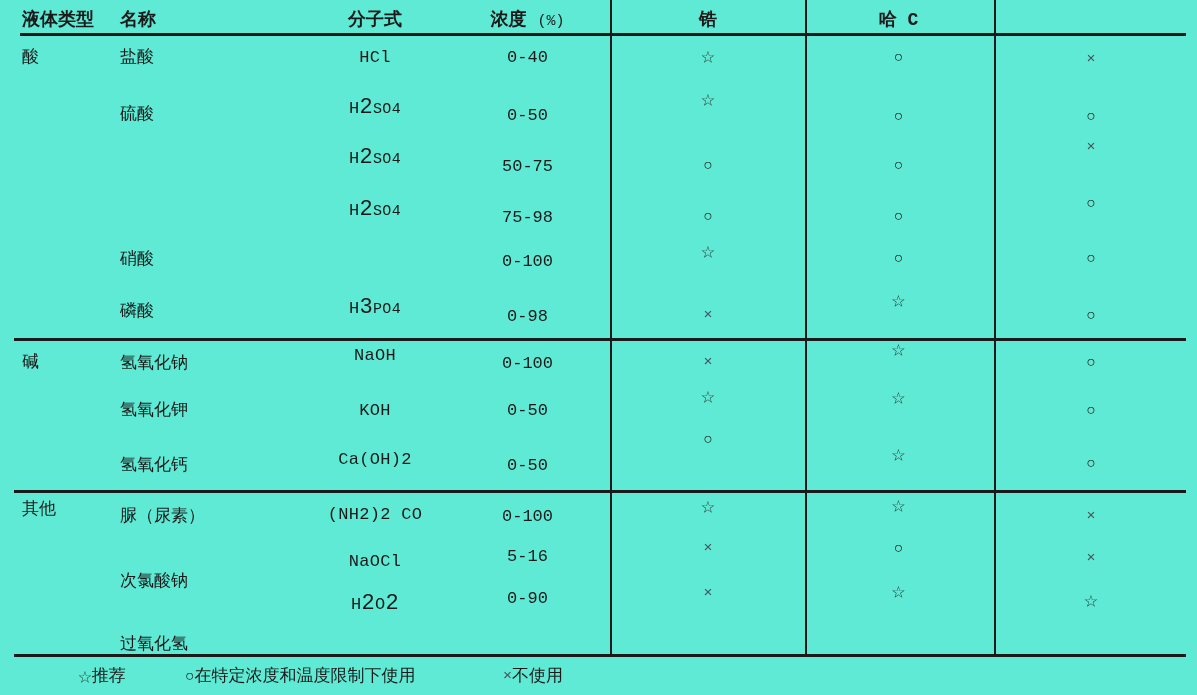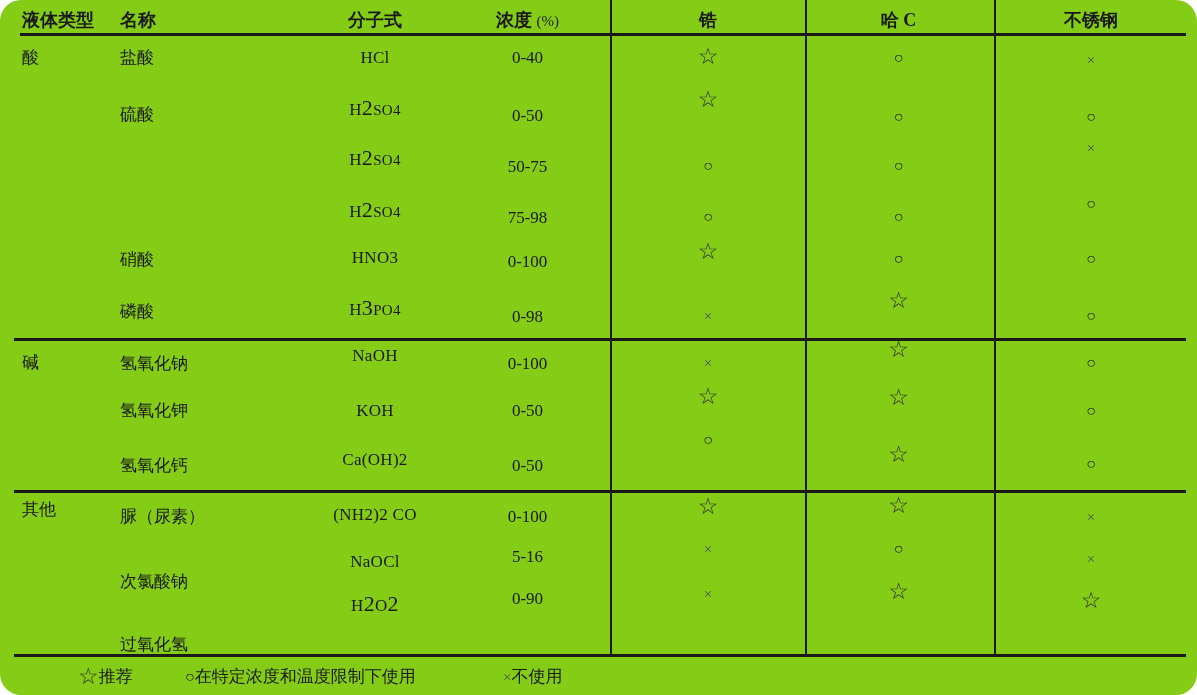--- a/index.html
+++ b/index.html
@@ -1,17 +1,17 @@
 <!DOCTYPE html>
 <html><head>
 <meta charset="utf-8">
 <style>
   html,body{margin:0;padding:0;background:#fff;}
-  #page{position:relative;width:1197px;height:695px;background:#84cc16;overflow:hidden;
-        font-family:Liberation Serif, serif;color:#1a1a1a;border-radius:21px;}
+  #page{position:relative;width:1197px;height:695px;background:#5eead4;overflow:hidden;
+        font-family:Liberation Mono, monospace;color:#1a1a1a;}
 
   
   .hline{position:absolute;height:2px;background:#1a1a1a;}
   .hline-header{left:20px;width:1166px;top:33px;height:3px;}
   .hline-div1{left:14px;width:1172px;top:338px;height:3px;}
   .hline-div2{left:14px;width:1172px;top:490px;height:3px;}
   .hline-bottom{left:14px;width:1172px;top:654px;height:3px;}
   .vline{position:absolute;top:0;height:657px;width:2px;background:#1a1a1a;}
   .vline-1{left:610px;} .vline-2{left:805px;} .vline-3{left:994px;}
 
@@ -51,21 +51,20 @@
   <div class="vline vline-1"></div>
   <div class="vline vline-2"></div>
   <div class="vline vline-3"></div>
 
   <div class="cell hdr col-type" style="top:8px">液体类型</div>
   <div class="cell hdr col-name" style="top:8px">名称</div>
   <div class="cell hdr col-formula" style="top:8px">分子式</div>
   <div class="cell hdr col-conc" style="top:8px"><span>浓度</span> <span class="light">(%)</span></div>
   <div class="cell hdr col-zr" style="top:8px">锆</div>
   <div class="cell hdr col-hc" style="top:8px">哈 C</div>
-  <div class="cell hdr col-ss" style="top:8px">不锈钢</div>
   <div class="hline hline-header"></div>
 
   <div class="cell col-type" style="top:46px">酸</div>
   <div class="cell col-name" style="top:46px">盐酸</div>
   <div class="cell col-formula chem" style="top:46px"><span>HCl</span></div>
   <div class="cell col-conc" style="top:46px">0-40</div>
   <div class="sym col-zr sym-star" style="top:43px">☆</div>
   <div class="sym col-hc sym-circle" style="top:44px">○</div>
   <div class="sym col-ss sym-cross" style="top:46px">×</div>
 
@@ -82,21 +81,20 @@
   <div class="sym col-hc sym-circle" style="top:152px">○</div>
   <div class="sym col-ss sym-cross" style="top:134px">×</div>
 
   <div class="cell col-formula chem" style="top:198px"><span>H</span><span class="fb">2</span><span class="fs">SO4</span></div>
   <div class="cell col-conc" style="top:206px">75-98</div>
   <div class="sym col-zr sym-circle" style="top:203px">○</div>
   <div class="sym col-hc sym-circle" style="top:203px">○</div>
   <div class="sym col-ss sym-circle" style="top:190px">○</div>
 
   <div class="cell col-name" style="top:248px">硝酸</div>
-  <div class="cell col-formula chem" style="top:246px"><span>HNO3</span></div>
   <div class="cell col-conc" style="top:250px">0-100</div>
   <div class="sym col-zr sym-star" style="top:238px">☆</div>
   <div class="sym col-hc sym-circle" style="top:245px">○</div>
   <div class="sym col-ss sym-circle" style="top:245px">○</div>
 
   <div class="cell col-name" style="top:300px">磷酸</div>
   <div class="cell col-formula chem" style="top:296px"><span>H</span><span class="fb">3</span><span class="fs">PO4</span></div>
   <div class="cell col-conc" style="top:305px">0-98</div>
   <div class="sym col-zr sym-cross" style="top:302px">×</div>
   <div class="sym col-hc sym-star" style="top:287px">☆</div>

